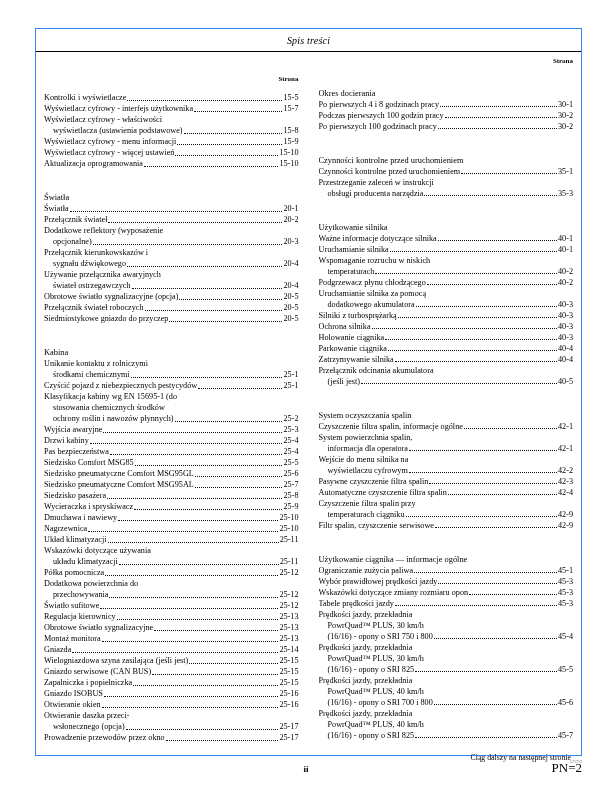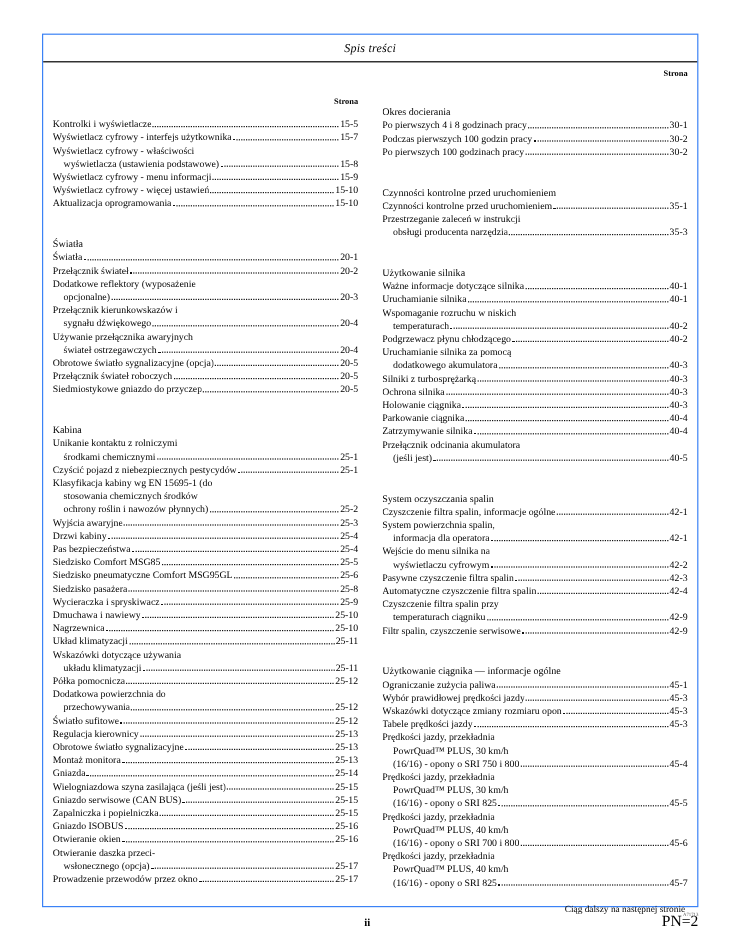--- a/index.html
+++ b/index.html
@@ -220,20 +220,25 @@
           </div>
           <div class="row">
             <span class="txt">Siedzisko Comfort MSG85</span>
             <span class="dots"></span>
             <span class="pg">25-5</span>
           </div>
           <div class="row">
             <span class="txt">Siedzisko pneumatyczne Comfort MSG95GL</span>
             <span class="dots"></span>
             <span class="pg">25-6</span>
+          </div>
+          <div class="row">
+            <span class="txt">Siedzisko pneumatyczne Comfort MSG95AL</span>
+            <span class="dots"></span>
+            <span class="pg">25-7</span>
           </div>
           <div class="row">
             <span class="txt">Siedzisko pasażera</span>
             <span class="dots"></span>
             <span class="pg">25-8</span>
           </div>
           <div class="row">
             <span class="txt">Wycieraczka i spryskiwacz</span>
             <span class="dots"></span>
             <span class="pg">25-9</span>

